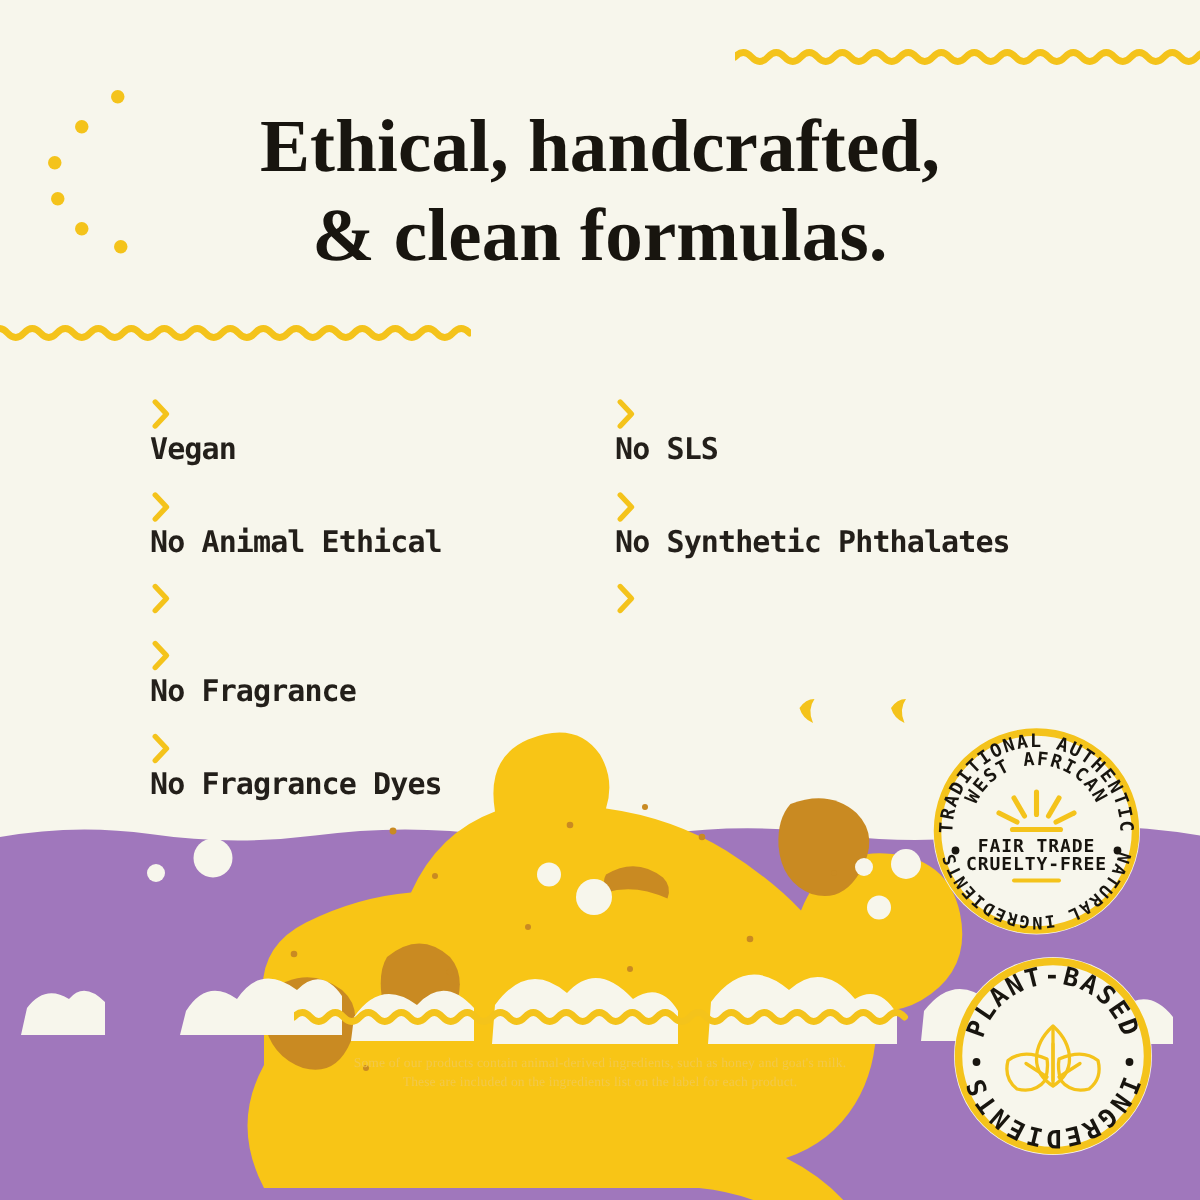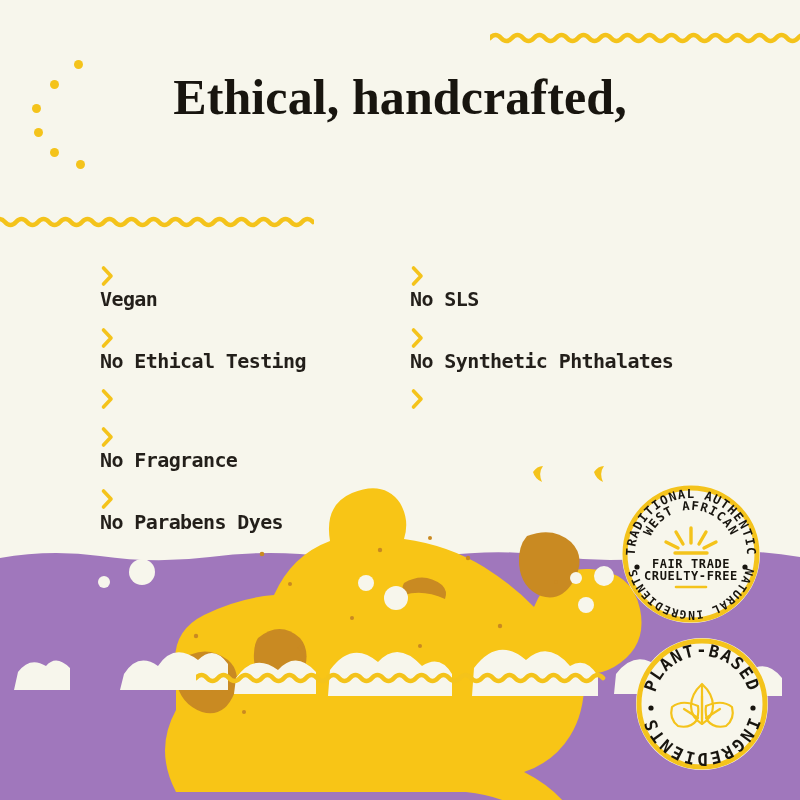--- a/index.html
+++ b/index.html
@@ -106,58 +106,59 @@
     <span class="dot" style="left:46px;  top:0px;"></span>
     <span class="dot" style="left:22px;  top:20px;"></span>
     <span class="dot" style="left:4px;   top:44px;"></span>
     <span class="dot" style="left:6px;   top:68px;"></span>
     <span class="dot" style="left:22px;  top:88px;"></span>
     <span class="dot" style="left:48px;  top:100px;"></span>
   </div>
 
   <h1 id="headline">
     <span class="hl-line">Ethical, handcrafted,</span>
+    <span class="hl-line">&amp; clean formulas.</span>
   </h1>
 
   <div id="benefits">
 
     <div class="bullet-col" id="bullet-col-left">
 
       <div class="bullet-row">
         <svg class="chev" viewBox="0 0 16 26">
           <path d="M3.5 5 L11 13 L3.5 21" fill="none" stroke="#F4C31B" stroke-width="3.6" stroke-linecap="round" stroke-linejoin="round"></path>
         </svg>
         <span class="bullet-label">Vegan</span>
       </div>
 
       <div class="bullet-row">
         <svg class="chev" viewBox="0 0 16 26">
           <path d="M3.5 5 L11 13 L3.5 21" fill="none" stroke="#F4C31B" stroke-width="3.6" stroke-linecap="round" stroke-linejoin="round"></path>
         </svg>
-        <span class="bullet-label">No Ethical Testing</span>
+        <span class="bullet-label">No Animal Ethical</span>
       </div>
 
       <div class="bullet-row">
         <svg class="chev" viewBox="0 0 16 26">
           <path d="M3.5 5 L11 13 L3.5 21" fill="none" stroke="#F4C31B" stroke-width="3.6" stroke-linecap="round" stroke-linejoin="round"></path>
         </svg>
       </div>
 
       <div class="bullet-row">
         <svg class="chev" viewBox="0 0 16 26">
           <path d="M3.5 5 L11 13 L3.5 21" fill="none" stroke="#F4C31B" stroke-width="3.6" stroke-linecap="round" stroke-linejoin="round"></path>
         </svg>
         <span class="bullet-label">No Fragrance</span>
       </div>
 
       <div class="bullet-row">
         <svg class="chev" viewBox="0 0 16 26">
           <path d="M3.5 5 L11 13 L3.5 21" fill="none" stroke="#F4C31B" stroke-width="3.6" stroke-linecap="round" stroke-linejoin="round"></path>
         </svg>
-        <span class="bullet-label">No Parabens Dyes</span>
+        <span class="bullet-label">No Fragrance Dyes</span>
       </div>
 
     </div>
 
     <div class="bullet-col" id="bullet-col-right">
 
       <div class="bullet-row">
         <svg class="chev" viewBox="0 0 16 26">
           <path d="M3.5 5 L11 13 L3.5 21" fill="none" stroke="#F4C31B" stroke-width="3.6" stroke-linecap="round" stroke-linejoin="round"></path>
         </svg>
@@ -253,20 +254,24 @@
         <path d="M616 234 q20 -26 44 -6 q20 -18 40 6 l0 20 l-86 0 z" fill="#F7F6EC"></path>
         <path d="M708 236 q18 -22 40 -4 q18 -14 34 6 l0 18 l-76 0 z" fill="#F7F6EC"></path>
       </g>
     </svg>
   </div>
 
   <svg class="squiggle" id="squiggle-bottom" viewBox="0 0 410 16" preserveAspectRatio="none">
     <path d="M0 8 q5.5 -6 11 0 t11 0 t11 0 t11 0 t11 0 t11 0 t11 0 t11 0 t11 0 t11 0 t11 0 t11 0 t11 0 t11 0 t11 0 t11 0 t11 0 t11 0 t11 0 t11 0 t11 0 t11 0 t11 0 t11 0 t11 0 t11 0 t11 0 t11 0 t11 0 t11 0 t11 0 t11 0 t11 0 t11 0 t11 0 t11 0 t11 0" fill="none" stroke="#F4C31B" stroke-width="4.6" stroke-linecap="round"></path>
   </svg>
 
+  <div id="footnote">
+    <span>Some of our products contain animal-derived ingredients, such as honey and goat's milk.</span>
+    <span>These are included on the ingredients list on the label for each product.</span>
+  </div>
 
   <div class="badge" id="badge-authentic">
     <svg viewBox="0 0 142 142">
       <defs>
         <path id="arcTopOuter" d="M 15 71 A 56 56 0 0 1 127 71"></path>
         <path id="arcTopInner" d="M 27 71 A 44 44 0 0 1 115 71"></path>
         <path id="arcBottom" d="M 128 71 A 57 57 0 0 1 14 71"></path>
       </defs>
 
       <circle cx="71" cy="71" r="69" fill="#F7F6EC"></circle>

